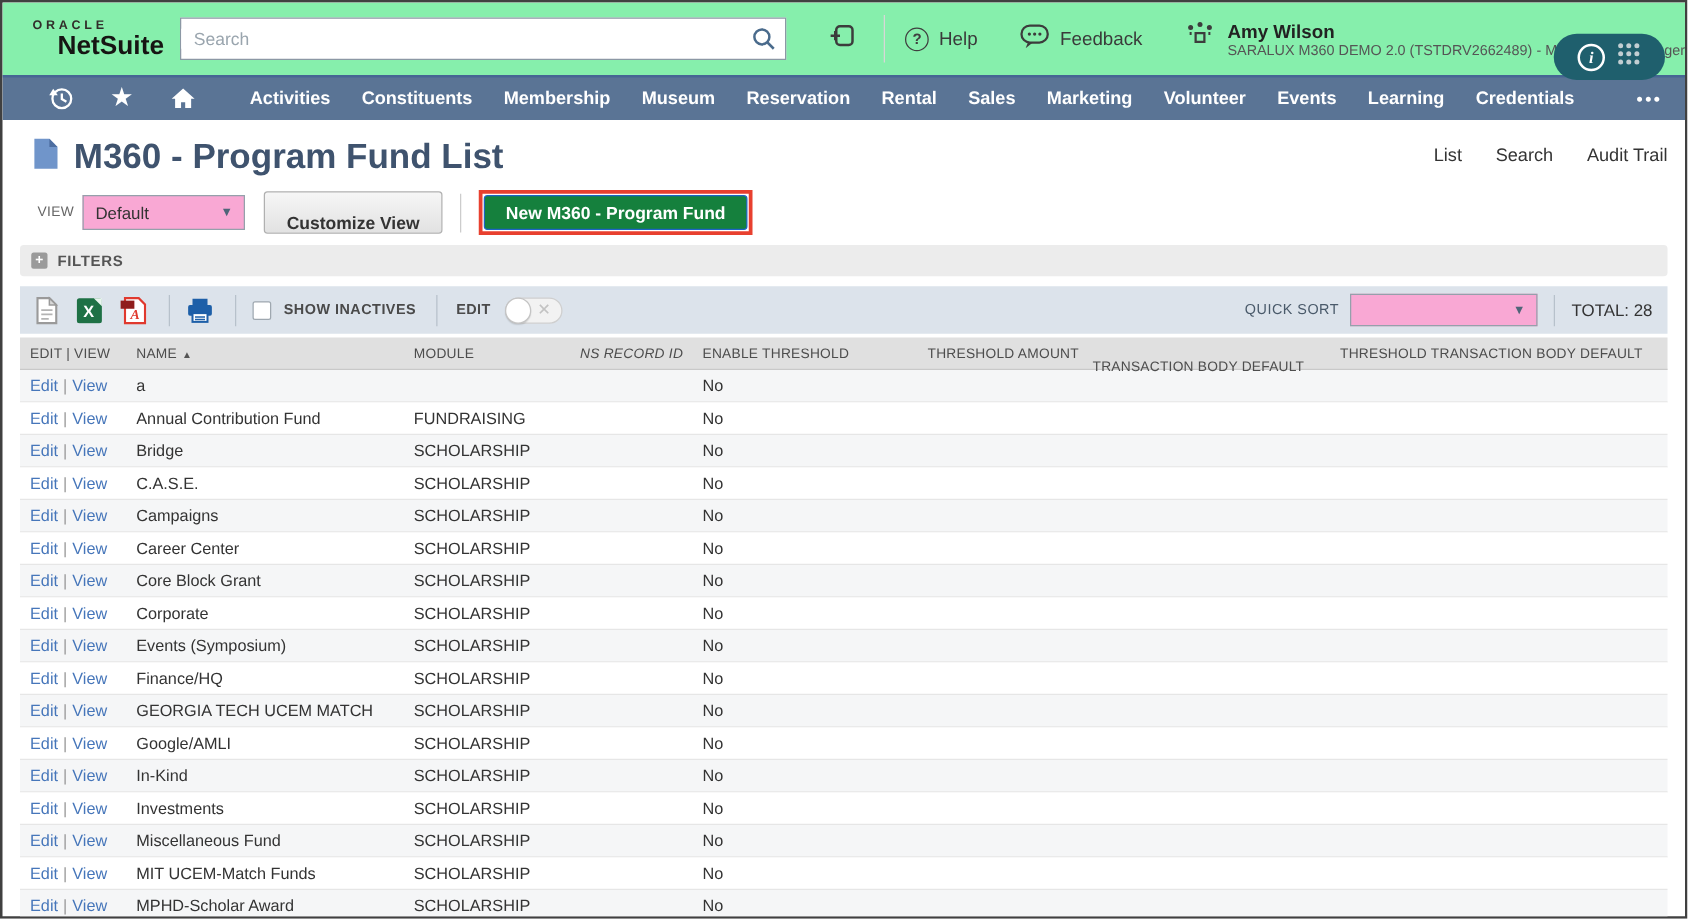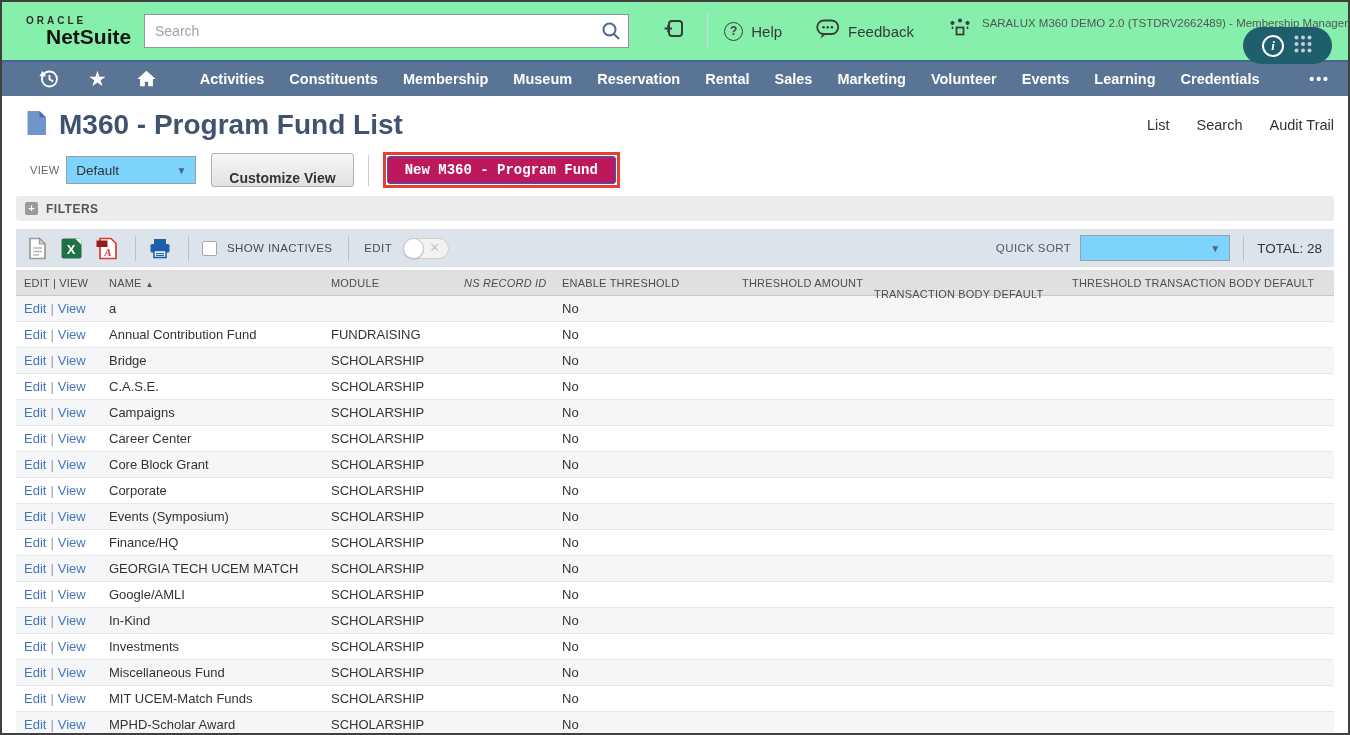--- a/index.html
+++ b/index.html
@@ -35,38 +35,38 @@
   .nav-more { margin-left:auto; color:#fff; font-size:14px; font-weight:700; letter-spacing:2px; cursor:pointer; }
 
   
   .titlerow { display:flex; align-items:center; margin:14px 14px 0 24px; height:30px; }
   .pgtitle { font-size:28px; font-weight:700; color:#3f536e; margin-left:12px; }
   .toplinks { margin-left:auto; display:flex; }
   .toplink { font-size:14.5px; color:#333; margin-left:27px; cursor:pointer; }
 
   .controls { display:flex; align-items:center; margin:13px 14px 0 28px; height:34px; }
   .viewlbl { font-size:11px; color:#666; margin-right:7px; letter-spacing:.3px; }
-  .select { width:130px; height:28px; border:1px solid #95a0ab; background:#7dd3fc; display:flex; align-items:center; padding:0 9px; font-size:13.5px; color:#333; cursor:pointer; }
+  .select { width:130px; height:28px; border:1px solid #95a0ab; background:#f9a8d4; display:flex; align-items:center; padding:0 9px; font-size:13.5px; color:#333; cursor:pointer; }
   .caret { margin-left:auto; font-size:10px; color:#4f6578; }
   .btn-gray { margin-left:15px; height:29px; padding:16px 17px; border:1px solid #b0b0b0; border-radius:3px; background:linear-gradient(#f6f6f6,#e2e2e2); font-size:14px; font-weight:700; color:#333; cursor:pointer; font-family:inherit; }
   .ctl-div { width:1px; height:31px; background:#ccc; margin:0 14px; }
   .redbox { border:3px solid #e8402f; padding:1px; background:#fff; }
-  .btn-blue { height:28px; padding:0 17px; border:1px solid #1c64c4; border-radius:3px; background:#be185d; font-size:14px; font-weight:700; color:#fff; cursor:pointer; font-family:Liberation Mono, monospace; }
+  .btn-blue { height:28px; padding:0 17px; border:1px solid #1c64c4; border-radius:3px; background:#15803d; font-size:14px; font-weight:700; color:#fff; cursor:pointer; font-family:Liberation Sans, sans-serif; }
 
   
   .filters { margin:9px 14px 0 14px; height:25px; background:#ececec; border-radius:3px; display:flex; align-items:center; padding:0 9px; gap:8px; }
   .plus-ic { width:13px; height:13px; background:#9a9a9a; border-radius:2px; color:#fff; font-size:11px; font-weight:700; line-height:12px; text-align:center; cursor:pointer; }
   .filters-lbl { font-size:12px; font-weight:700; color:#555; letter-spacing:.5px; }
 
   
   .toolbar { margin:8px 14px 0 14px; height:38px; background:#dce3eb; display:flex; align-items:center; padding:0 12px; }
   .tb-ic { margin-right:14px; display:flex; align-items:center; cursor:pointer; }
   .tb-div { width:1px; height:25px; background:#b7c1cb; margin:0 13px 0 3px; }
   .checkbox { width:15px; height:15px; background:#fff; border:1px solid #9fa8b0; border-radius:2px; cursor:pointer; }
-  .tb-lbl { font-size:11.5px; color:#4a4a4a; letter-spacing:.4px; margin-left:10px; white-space:nowrap; }
+  .tb-lbl { font-size:11.5px; color:#4a4a4a; letter-spacing:.4px; margin-left:10px; white-space:nowrap;font-weight:bold; }
   .toggle { width:46px; height:21px; border-radius:11px; background:#f2f2f2; border:1px solid #cfcfcf; position:relative; margin-left:11px; cursor:pointer; }
   .knob { position:absolute; left:-1px; top:-1px; width:21px; height:21px; border-radius:50%; background:#fff; border:1px solid #c4c4c4; box-shadow:0 1px 1px rgba(0,0,0,.12); }
   .xmark { position:absolute; right:8px; top:1px; color:#c3c3c3; font-weight:700; font-size:13px; }
   .tb-right { margin-left:auto; display:flex; align-items:center; }
   .qs-lbl { font-size:11.5px; color:#4a5a6a; letter-spacing:.4px; margin-right:9px; }
   .qs-select { width:150px; height:26px; }
   .total { font-size:13.5px; color:#333; white-space:nowrap; }
 
   
   .table { margin:3px 14px 0 14px; }
@@ -141,20 +141,21 @@
         <svg width="24" height="24" viewBox="0 0 24 24">
             <circle cx="4.5" cy="6" r="2" fill="#3c3c3c"></circle>
             <circle cx="12" cy="3.5" r="2" fill="#3c3c3c"></circle>
             <circle cx="19.5" cy="6" r="2" fill="#3c3c3c"></circle>
             <rect x="8.5" y="10.5" width="7" height="7" fill="none" stroke="#3c3c3c" stroke-width="1.8"></rect>
             <line x1="4.5" y1="9.5" x2="4.5" y2="12" stroke="#3c3c3c" stroke-width="1.6"></line>
             <line x1="19.5" y1="9.5" x2="19.5" y2="12" stroke="#3c3c3c" stroke-width="1.6"></line>
           </svg>
       </span>
       <span>
+        <div class="uname">Amy Wilson</div>
         <div class="urole">SARALUX M360 DEMO 2.0 (TSTDRV2662489) - Membership Manager</div>
       </span>
     </div>
 
     <div class="pill">
       <span class="info-ic">i</span>
       <span>
         <svg width="20" height="20" viewBox="0 0 20 20">
           <circle cx="3.5" cy="3.5" r="2" fill="#c2ced2"></circle>
             <circle cx="10" cy="3.5" r="2" fill="#c2ced2"></circle>

